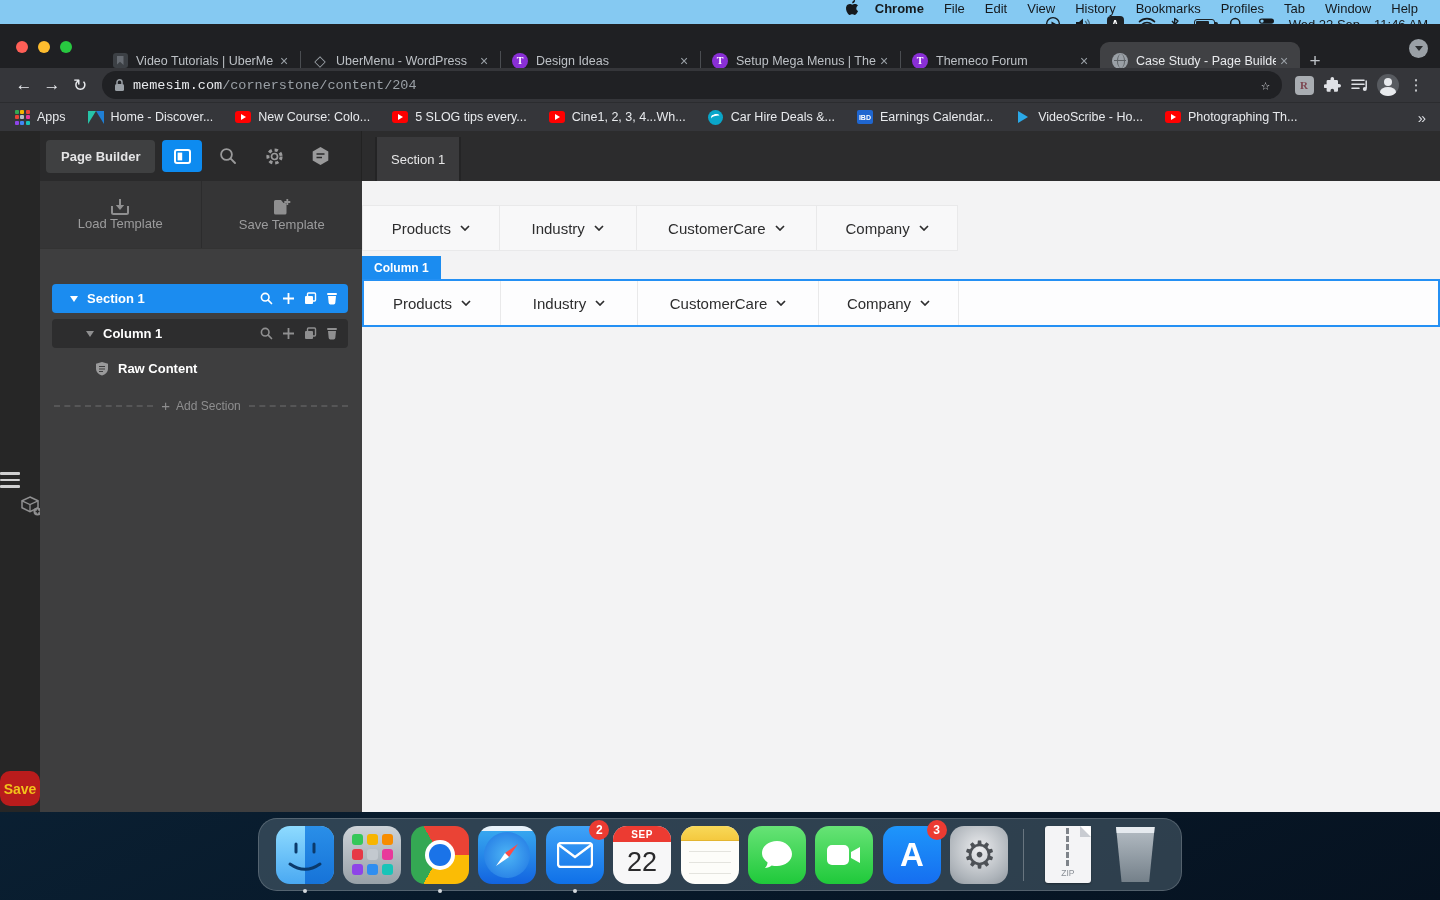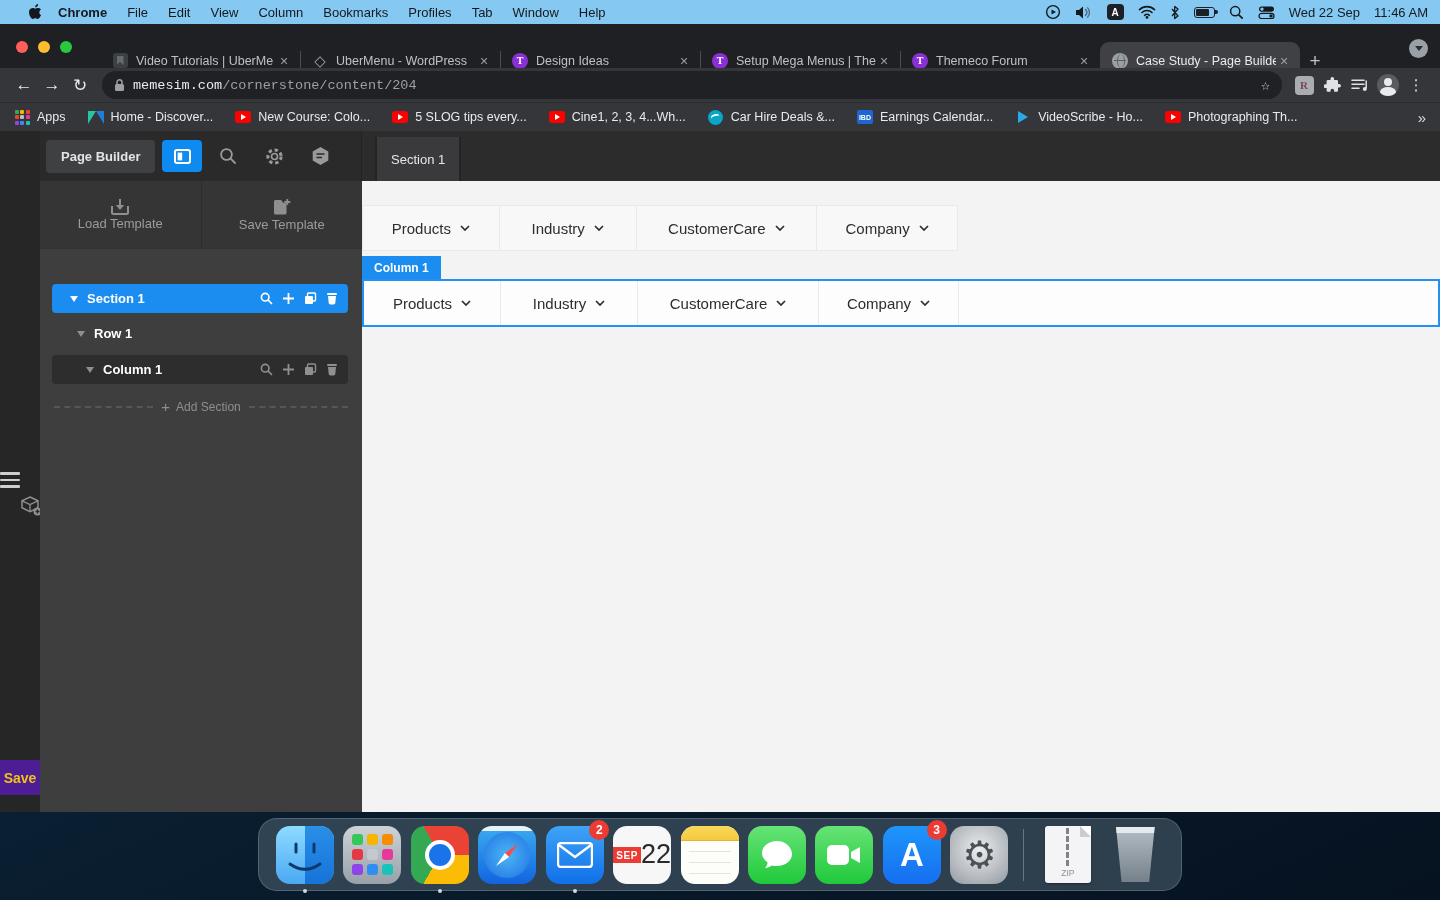--- a/index.html
+++ b/index.html
@@ -4,21 +4,21 @@
 <style>
   * { margin:0; padding:0; box-sizing:border-box; }
   html,body { width:1440px; height:900px; overflow:hidden; }
   body { font-family:"Liberation Sans", sans-serif; background:#06121f; }
   .screen { position:relative; width:1440px; height:900px;
     background:linear-gradient(155deg,#10304a 0%,#0c2438 35%,#081a2b 70%,#061220 100%); }
 
   
   .menubar { position:absolute; left:0; top:0; width:1440px; height:24px;
     background:#85c9f2; display:flex; align-items:flex-end; justify-content:space-between;
-    font-size:13px; color:#15191d; padding:0 12px 0 28px; }
+    font-size:13px; color:#15191d; padding:0 12px 0 28px;flex-direction:column; }
   .mb-left, .mb-right { display:flex; align-items:center; height:100%; }
   .mb-left .mb-item { padding:0 10px; }
   .mb-item.bold { font-weight:bold; }
   .apple-icon { margin-right:6px; display:flex; }
   .mb-right > span { margin-left:14px; display:flex; align-items:center; }
   .mb-clock { font-size:13px; }
   .input-badge { background:#1d2125; color:#fff; font-size:10px; font-weight:bold;
     width:17px; height:16px; border-radius:4px; display:flex !important; align-items:center; justify-content:center; }
   .batt { position:relative; width:21px; height:11px; border:1.5px solid #1d2125; border-radius:3px; }
   .batt::before { content:""; position:absolute; left:1px; top:1px; bottom:1px; width:70%; background:#1d2125; border-radius:1px; }
@@ -88,22 +88,22 @@
   
   .builder { position:absolute; left:0; top:131px; width:1440px; height:681px; background:#3e3e3f; }
   .strip { position:absolute; left:0; top:0; width:40px; height:681px; background:#262626;
     display:flex; flex-direction:row; align-items:center; color:#909091; }
   .hamb { margin-top:17px; display:flex; flex-direction:column; gap:4px; }
   .hamb i { width:20px; height:2.5px; background:#cfcfd0; border-radius:1px; }
   .strip-ic { margin-top:0; display:flex; align-items:center; justify-content:center; height:40px; width:40px; }
   .strip hr { width:22px; border:none; border-top:1px solid #4a4a4a; margin:4px 0; }
   .strip .lbl { font-size:12.5px; font-weight:bold; color:#b4b4b5; height:40px; display:flex; align-items:center; }
   .strip .active-dev { color:#1b8cf0; }
-  .save-strip { position:absolute; left:0; bottom:17px; width:40px; height:35px; background:#4c1d95;
-     color:#f2c21b; font-weight:bold; font-size:14px; display:flex; align-items:center; justify-content:center; }
+  .save-strip { position:absolute; left:0; bottom:6px; width:40px; height:35px; background:#b91c1c;
+     color:#f2c21b; font-weight:bold; font-size:14px; display:flex; align-items:center; justify-content:center;border-radius:10px; }
 
   .bld-topbar { position:absolute; left:40px; top:0; width:1400px; height:50px; background:#2a2a2b; display:flex; }
   .bt-left { width:322px; height:50px; display:flex; align-items:center; padding:0 0 0 6px; border-right:1px solid #222; }
   .pb-btn { background:#3f4041; color:#e4e4e5; font-size:13px; font-weight:bold; border:none; border-radius:4px;
     padding:9px 15px; font-family:inherit; }
   .layout-btn { width:40px; height:32px; background:#0d8bf0; border:none; border-radius:4px; margin-left:7px;
     display:flex; align-items:center; justify-content:center; }
   .bt-ic { width:40px; display:flex; align-items:center; justify-content:center; color:#9a9a9b; margin-left:6px; }
   .bt-right { flex:1; background:#2c2c2d; position:relative; }
   .content-tab { position:absolute; left:13px; top:6px; height:44px; padding:0 14px; background:#3a3a3c;
@@ -161,21 +161,21 @@
   .app-finder svg { position:absolute; left:0; top:0; z-index:2; }
   .app-launchpad { background:linear-gradient(180deg,#cdd3d8,#98a1a8); display:flex; align-items:center; justify-content:center; }
   .lp-grid { display:grid; grid-template-columns:repeat(3,11px); grid-gap:4px; }
   .lp-grid i { width:11px; height:11px; border-radius:3px; }
   .app-chrome { background:conic-gradient(from 90deg,#fbbc05 0 120deg,#34a853 120deg 240deg,#ea4335 240deg 360deg); }
   .app-chrome .cwhite { position:absolute; left:14px; top:14px; width:30px; height:30px; border-radius:50%; background:#fff; }
   .app-chrome .cblue { position:absolute; left:18px; top:18px; width:22px; height:22px; border-radius:50%; background:#1a73e8; }
   .app-safari { background:linear-gradient(180deg,#e8f2fa 0%,#e8f2fa 8%,#37a7ef 8%,#1263e0 100%); display:flex; align-items:center; justify-content:center; }
   .app-safari .dial { width:46px; height:46px; border-radius:50%; background:radial-gradient(circle,#4db5f5 0%,#1e72e2 100%); position:relative; }
   .app-mail { background:linear-gradient(180deg,#3fa3f7,#0f70e8); display:flex; align-items:center; justify-content:center; }
-  .app-cal { background:#f7f7f8; display:flex; align-items:center; }
+  .app-cal { background:#f7f7f8; display:flex; flex-direction:column; align-items:center; }
   .cal-month { width:100%; background:#ec3b32; color:#fff; font-size:10px; font-weight:bold; text-align:center; padding:3px 0 2px; letter-spacing:.5px; }
   .cal-day { flex:1; display:flex; align-items:center; font-size:27px; color:#2a2a2c; font-weight:300; }
   .app-notes { background:#fdfdf9; }
   .app-notes .n-top { height:15px; background:linear-gradient(180deg,#f8d959,#f4c93f); border-bottom:1px solid #e3b52f; }
   .app-notes .n-line { height:1px; background:#e4e4de; margin:10px 8px 0; }
   .app-msg, .app-ft { background:linear-gradient(180deg,#67e376,#1fc93a); display:flex; align-items:center; justify-content:center; }
   .app-as { background:linear-gradient(180deg,#1e96fb,#156ef0); display:flex; align-items:center; justify-content:center;
     color:#fff; font-size:33px; font-weight:bold; }
   .app-prefs { background:radial-gradient(circle at 50% 40%,#ecedef 0%,#aeb4ba 70%,#8f969d 100%);
     display:flex; align-items:center; justify-content:center; font-size:38px; color:#4d5156; }
@@ -200,21 +200,21 @@
     <div class="mb-left">
       <span class="apple-icon">
         <svg width="14" height="16" viewBox="0 0 14 16">
             <path fill="#15191d" d="M11.3 8.5c0-2 1.6-2.9 1.7-3-0.9-1.3-2.3-1.5-2.8-1.5-1.2-.1-2.3.7-2.9.7-.6 0-1.5-.7-2.5-.7C3.5 4 2.3 4.7 1.6 5.8c-1.3 2.2-.3 5.5.9 7.3.6.9 1.3 1.9 2.3 1.8.9 0 1.3-.6 2.4-.6 1.1 0 1.4.6 2.5.6 1 0 1.7-.9 2.3-1.8.7-1 1-2 1-2.1 0 0-1.7-.7-1.7-2.5zM9.4 2.3c.5-.6.8-1.5.7-2.3-.7 0-1.6.5-2.1 1.1-.5.5-.9 1.4-.8 2.2.8.1 1.7-.4 2.2-1z"></path>
           </svg>
       </span>
       <span class="mb-item bold">Chrome</span>
       <span class="mb-item">File</span>
       <span class="mb-item">Edit</span>
       <span class="mb-item">View</span>
-      <span class="mb-item">Column</span>
+      <span class="mb-item">History</span>
       <span class="mb-item">Bookmarks</span>
       <span class="mb-item">Profiles</span>
       <span class="mb-item">Tab</span>
       <span class="mb-item">Window</span>
       <span class="mb-item">Help</span>
     </div>
     <div class="mb-right">
       <span>
         <svg width="16" height="16" viewBox="0 0 16 16">
             <circle cx="8" cy="8" r="6.4" fill="none" stroke="#15191d" stroke-width="1.4"></circle>
@@ -564,24 +564,20 @@
                 </svg>
               </span>
             <span class="nic">
                 <svg width="12" height="13" viewBox="0 0 12 13">
                   <rect x="1" y="1" width="10" height="2" rx="1" fill="currentColor"></rect>
                   <path d="M2 4h8l-.7 7a1.6 1.6 0 0 1-1.6 1.4H4.3A1.6 1.6 0 0 1 2.7 11z" fill="currentColor"></path>
                 </svg>
               </span>
           </span>
         </div>
-        <div class="node node-row">
-          <span class="caret"></span>
-          <span>Row 1</span>
-        </div>
         <div class="node node-column">
           <span class="caret"></span>
           <span>Column 1</span>
           <span class="node-icons">
             <span class="nic">
                 <svg width="13" height="13" viewBox="0 0 13 13">
                   <circle cx="5.2" cy="5.2" r="3.8" fill="none" stroke="currentColor" stroke-width="1.6"></circle>
                   <path d="M8.2 8.2l3.3 3.3" stroke="currentColor" stroke-width="1.7" stroke-linecap="round"></path>
                 </svg>
               </span>
@@ -597,20 +593,29 @@
                 </svg>
               </span>
             <span class="nic">
                 <svg width="12" height="13" viewBox="0 0 12 13">
                   <rect x="1" y="1" width="10" height="2" rx="1" fill="currentColor"></rect>
                   <path d="M2 4h8l-.7 7a1.6 1.6 0 0 1-1.6 1.4H4.3A1.6 1.6 0 0 1 2.7 11z" fill="currentColor"></path>
                 </svg>
               </span>
           </span>
         </div>
+        <div class="node node-element">
+          <span class="el-ic">
+            <svg width="14" height="16" viewBox="0 0 14 16">
+                <path d="M7 1l6 1.8v4.6c0 3.6-2.6 5.9-6 7-3.4-1.1-6-3.4-6-7V2.8z" fill="#9a9a9b"></path>
+                <path d="M4 5.5h6M4 8h6M4 10.5h4" stroke="#3e3e3f" stroke-width="1.2"></path>
+              </svg>
+          </span>
+          <span>Raw Content</span>
+        </div>
         <div class="add-section">
           <span class="dash"></span>
           <span class="as-label">
               <span class="as-plus">+</span>
               <span>Add Section</span>
             </span>
           <span class="dash"></span>
         </div>
       </div>
     </aside>

